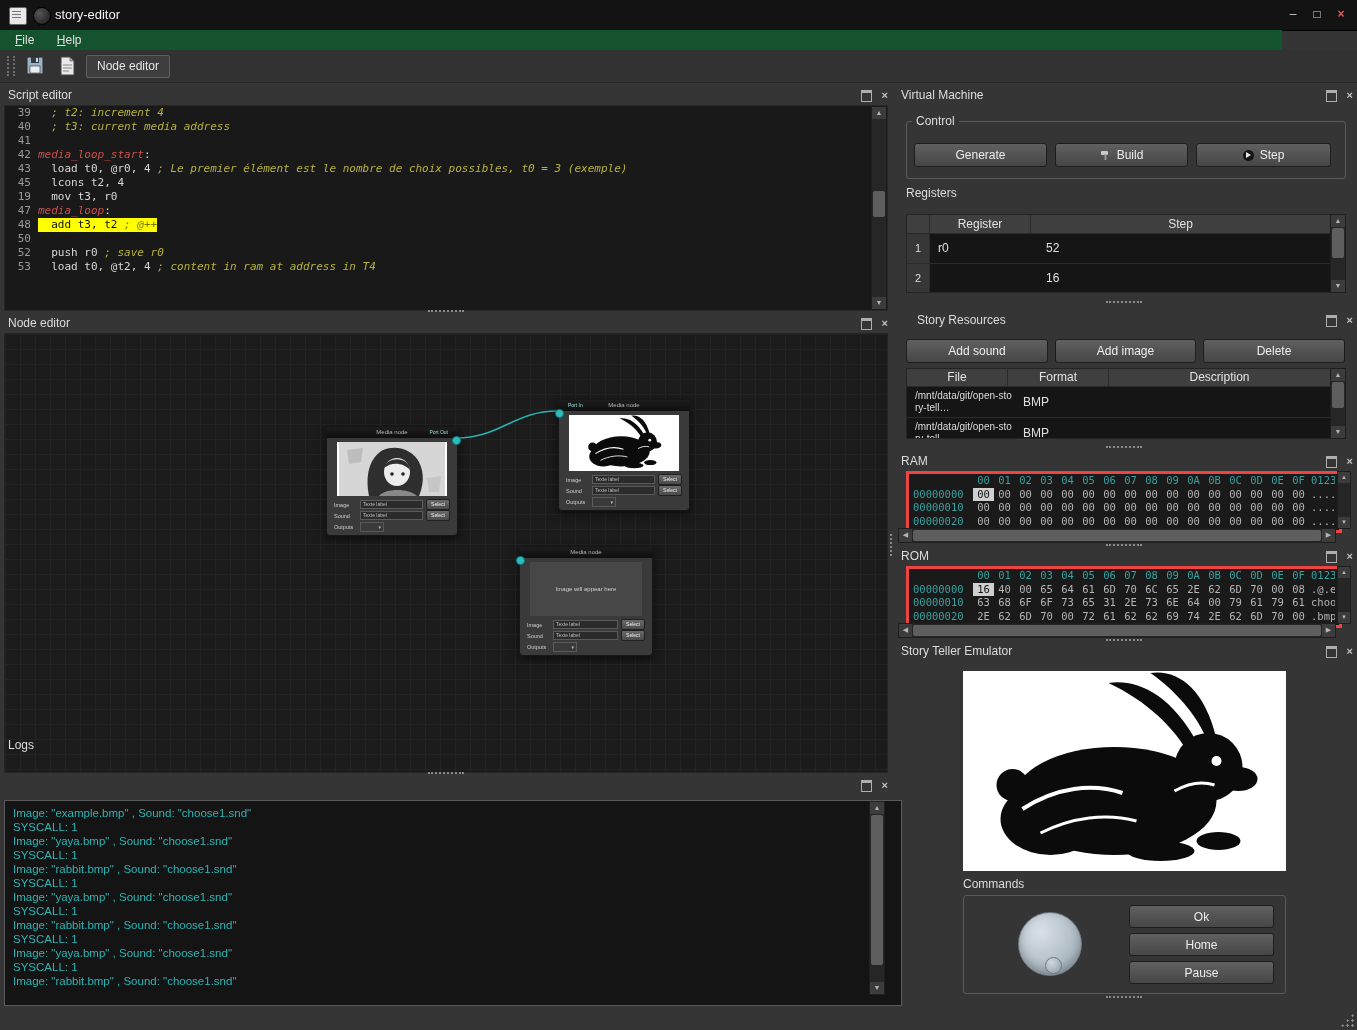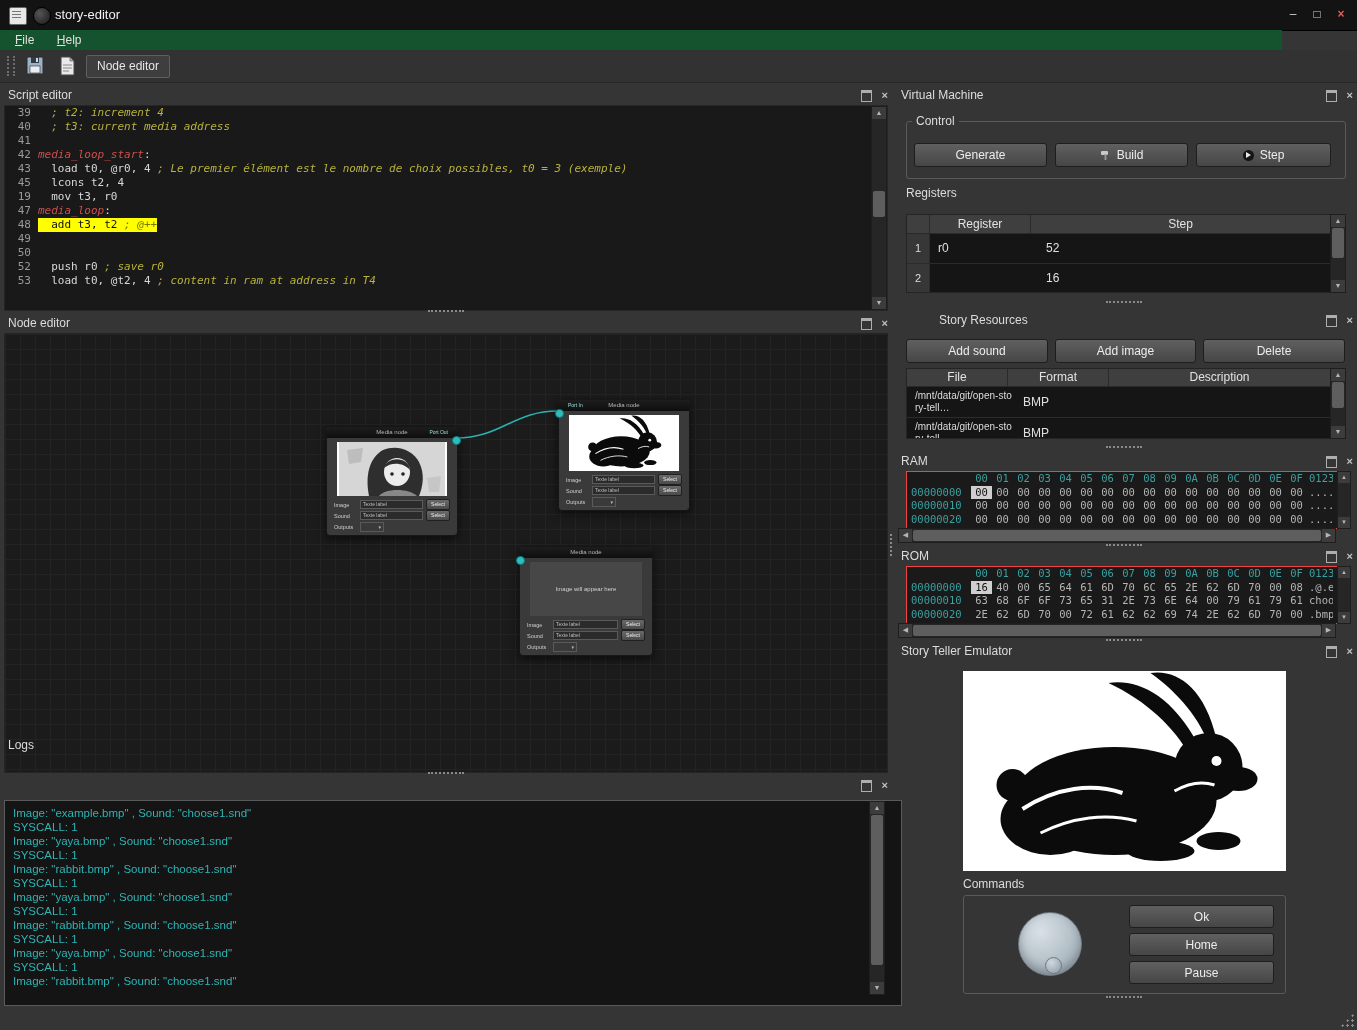--- a/index.html
+++ b/index.html
@@ -93,21 +93,21 @@
   .table{background:#1b1b1b;border:1px solid #242424;overflow:hidden;}
   .thead{display:flex;height:18px;background:#3f3f3f;border-bottom:1px solid #2a2a2a;}
   .th{font-size:12px;line-height:18px;text-align:center;color:#e2e2e2;border-right:1px solid #2a2a2a;}
   .corner{width:22px;border-right:1px solid #2a2a2a;background:#3f3f3f;flex:none;}
   .trow{display:flex;background:#151515;border-bottom:1px solid #2c2c2c;}
   .vh{width:22px;flex:none;background:#373737;border-right:1px solid #2c2c2c;text-align:center;font-size:11px;color:#ddd;}
   .td{font-size:12px;padding-left:8px;color:#e0e0e0;overflow:hidden;}
   .td.file{font-size:10px;line-height:12px;padding-top:3px;word-break:break-all;color:#dcdcdc;}
 
   
-  .hexbox{background:#1a1a1a;border:1px solid #ef4444;overflow:hidden;
+  .hexbox{background:#1a1a1a;border:3px solid #ef4444;overflow:hidden;
           font-family:"DejaVu Sans Mono",monospace;font-size:10.5px;}
   .hexrow{display:flex;height:13.5px;line-height:13.5px;}
   .hexaddr{width:60px;flex:none;padding-left:4px;color:#3aa0a0;}
   .hexbyte{width:21px;flex:none;text-align:center;color:#b5b5b5;}
   .hexhdr .hexbyte,.hexhdr .hexascii{color:#3aa0a0;}
   .hexascii{width:24px;flex:none;overflow:hidden;white-space:pre;color:#b5b5b5;margin-left:2px;}
   .hexbyte.sel{background:#cfcfcf;color:#111;}
 
   
   .screen{background:#ffffff;}
@@ -203,21 +203,20 @@
   <div class="abs codebox" style="left:4px;top:105px;width:882px;height:204px" id="script-lines">
       <div class="code-line"><span class="ln">39</span><span><span class="tok-comment">  ; t2: increment 4</span></span></div>
       <div class="code-line"><span class="ln">40</span><span><span class="tok-comment">  ; t3: current media address</span></span></div>
       <div class="code-line"><span class="ln">41</span><span></span></div>
       <div class="code-line"><span class="ln">42</span><span><span class="tok-label">media_loop_start</span><span class="tok-code">:</span></span></div>
       <div class="code-line"><span class="ln">43</span><span><span class="tok-code">  load t0, @r0, 4 </span><span class="tok-comment">; Le premier élément est le nombre de choix possibles, t0 = 3 (exemple)</span></span></div>
       <div class="code-line"><span class="ln">45</span><span><span class="tok-code">  lcons t2, 4</span></span></div>
       <div class="code-line"><span class="ln">19</span><span><span class="tok-code">  mov t3, r0</span></span></div>
       <div class="code-line"><span class="ln">47</span><span><span class="tok-label">media_loop</span><span class="tok-code">:</span></span></div>
       <div class="code-line"><span class="ln">48</span><span class="line-hl"><span class="tok-code">  add t3, t2 </span><span class="tok-comment">; @++</span></span></div>
-      <div class="code-line"><span class="ln">49</span><span></span></div>
       <div class="code-line"><span class="ln">50</span><span></span></div>
       <div class="code-line"><span class="ln">52</span><span><span class="tok-code">  push r0 </span><span class="tok-comment">; save r0</span></span></div>
       <div class="code-line"><span class="ln">53</span><span><span class="tok-code">  load t0, @t2, 4 </span><span class="tok-comment">; content in ram at address in T4</span></span></div>
     </div>
   <div class="abs sbv" style="left:871px;top:106px;height:202px">
     <div class="arr">▲</div>
     <div class="thumb" style="top:84px;height:26px"></div>
     <div class="arr bottom">▼</div>
   </div>
   <div class="abs hdots" style="left:428px;top:310px"></div>
@@ -386,21 +385,21 @@
         </div>
       </div>
   </div>
   <div class="abs sbv" style="left:1330px;top:214px;height:77px">
     <div class="arr">▲</div>
     <div class="thumb" style="top:13px;height:30px"></div>
     <div class="arr bottom">▼</div>
   </div>
   <div class="abs hdots" style="left:1106px;top:301px"></div>
 
-  <div class="abs phdr" style="left:939px;top:313px">Story Resources</div>
+  <div class="abs phdr" style="left:917px;top:313px">Story Resources</div>
   <div class="abs" style="left:1321px;top:315px">
     <span class="hic undock"></span>
     <span class="hic close">×</span>
   </div>
   <div class="abs btn" style="left:906px;top:339px;width:140px;height:22px">
     <span>Add sound</span>
   </div>
   <div class="abs btn" style="left:1055px;top:339px;width:139px;height:22px">
     <span>Add image</span>
   </div>

